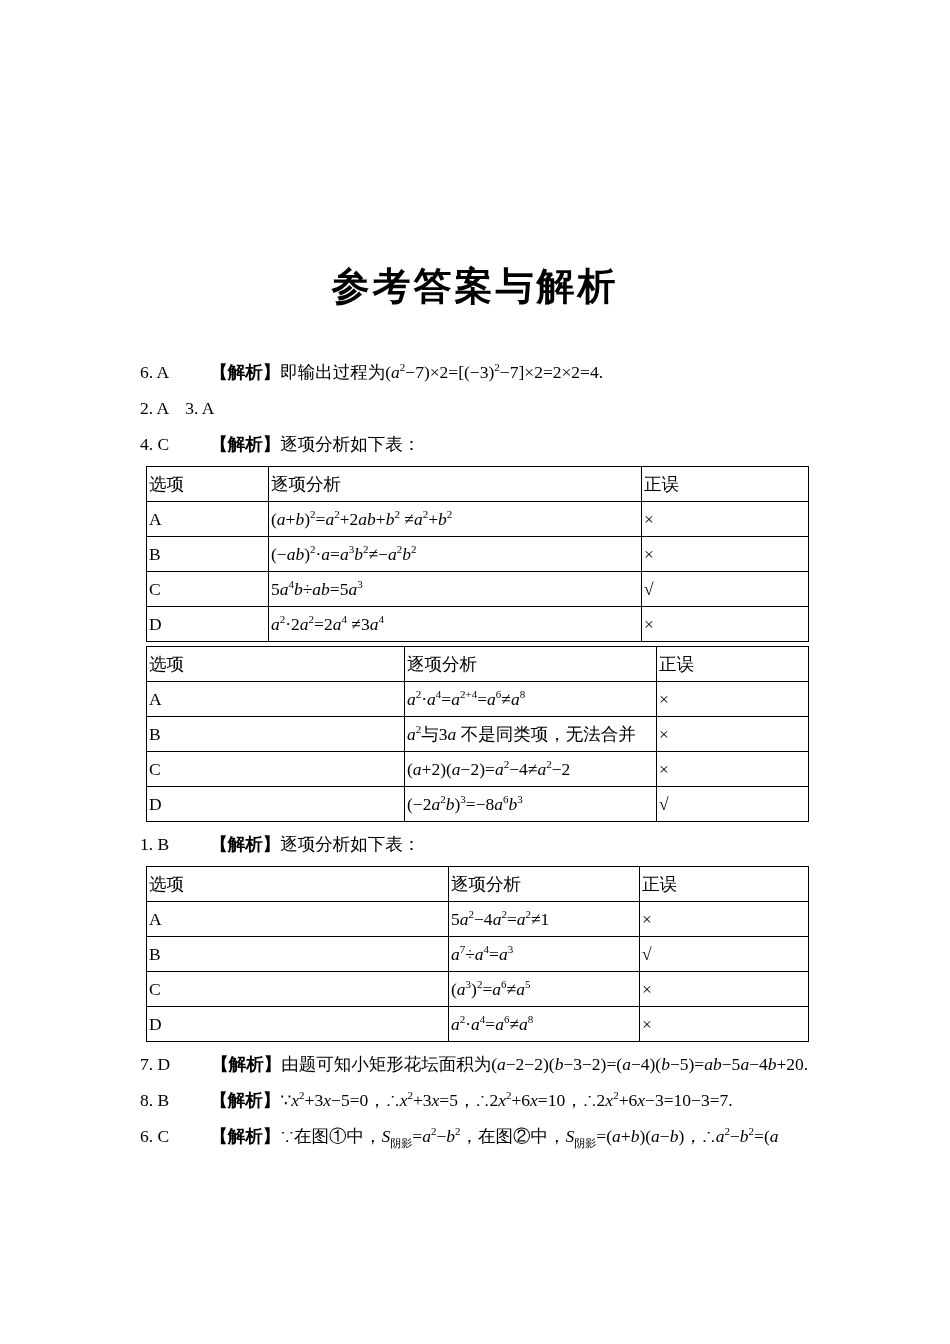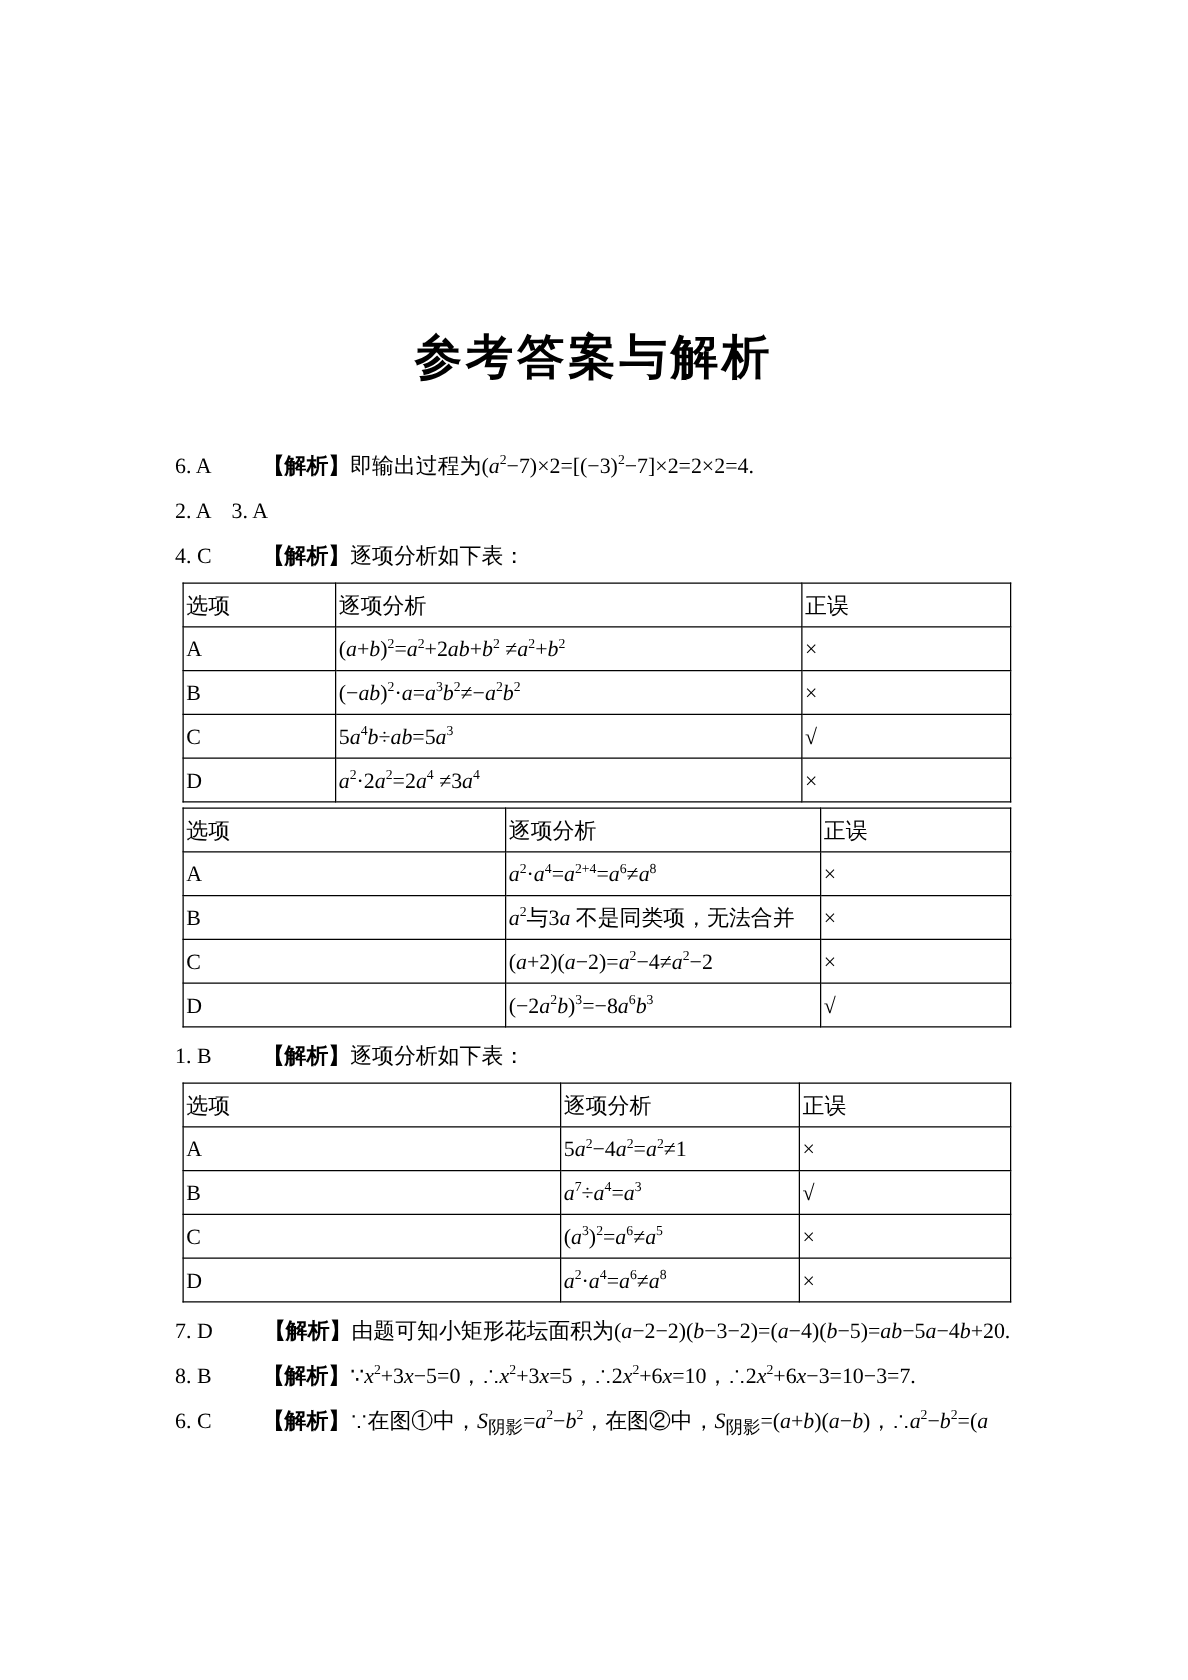--- a/index.html
+++ b/index.html
@@ -37,21 +37,21 @@
   .tag {
     margin-left: 41px;
     font-weight: 700;
     font-family: "Liberation Sans", "DejaVu Sans", sans-serif;
   }
   .math i {
     font-style: italic;
     font-family: "Liberation Serif", "DejaVu Serif", serif;
   }
   sup { font-size: 11px; line-height: 0; vertical-align: super; }
-  sub { font-size: 14px; line-height: 0; vertical-align: sub; }
+  sub { font-size: 11px; line-height: 0; vertical-align: sub; }
   table.t {
     border-collapse: collapse;
     table-layout: fixed;
     width: 662px;
     margin: 4px 0 4px 6px;
   }
   .t th, .t td {
     border: 1px solid #000000;
     height: 34px;
     padding: 0 2px;

